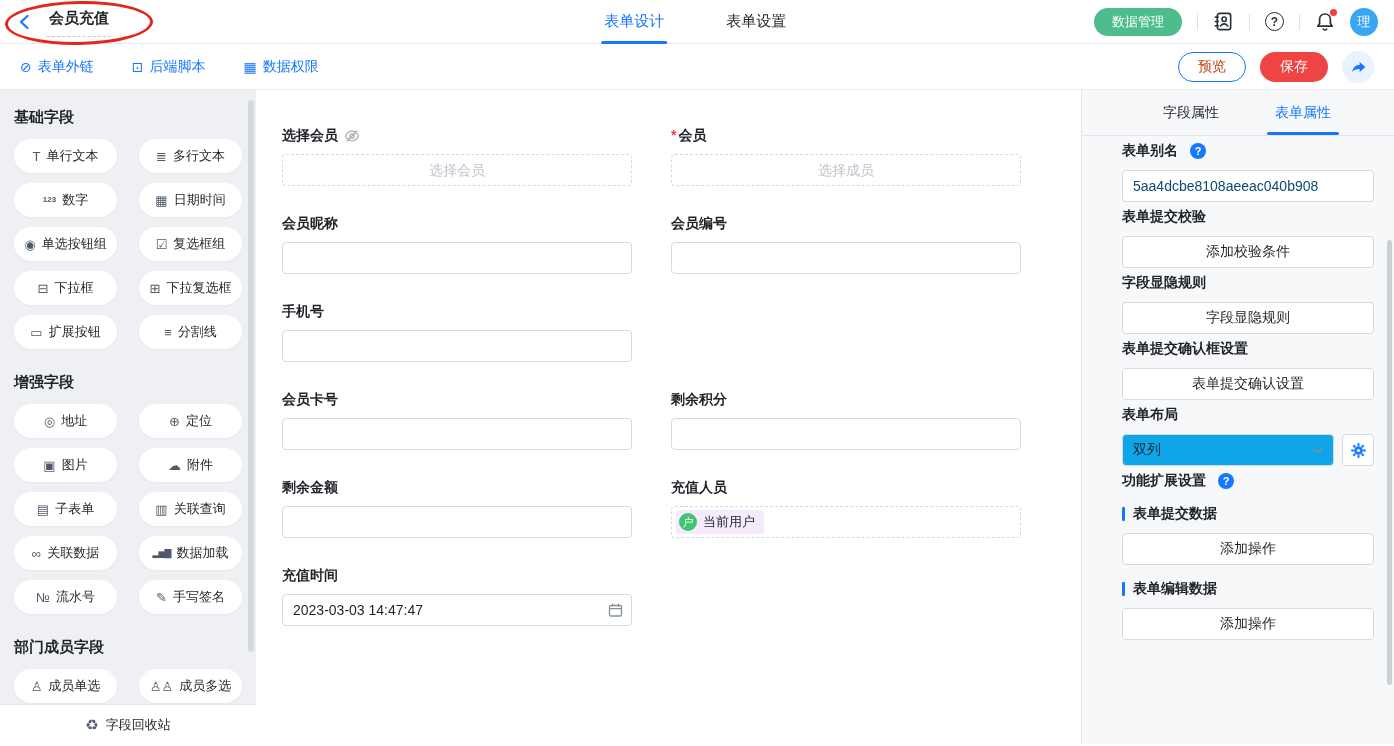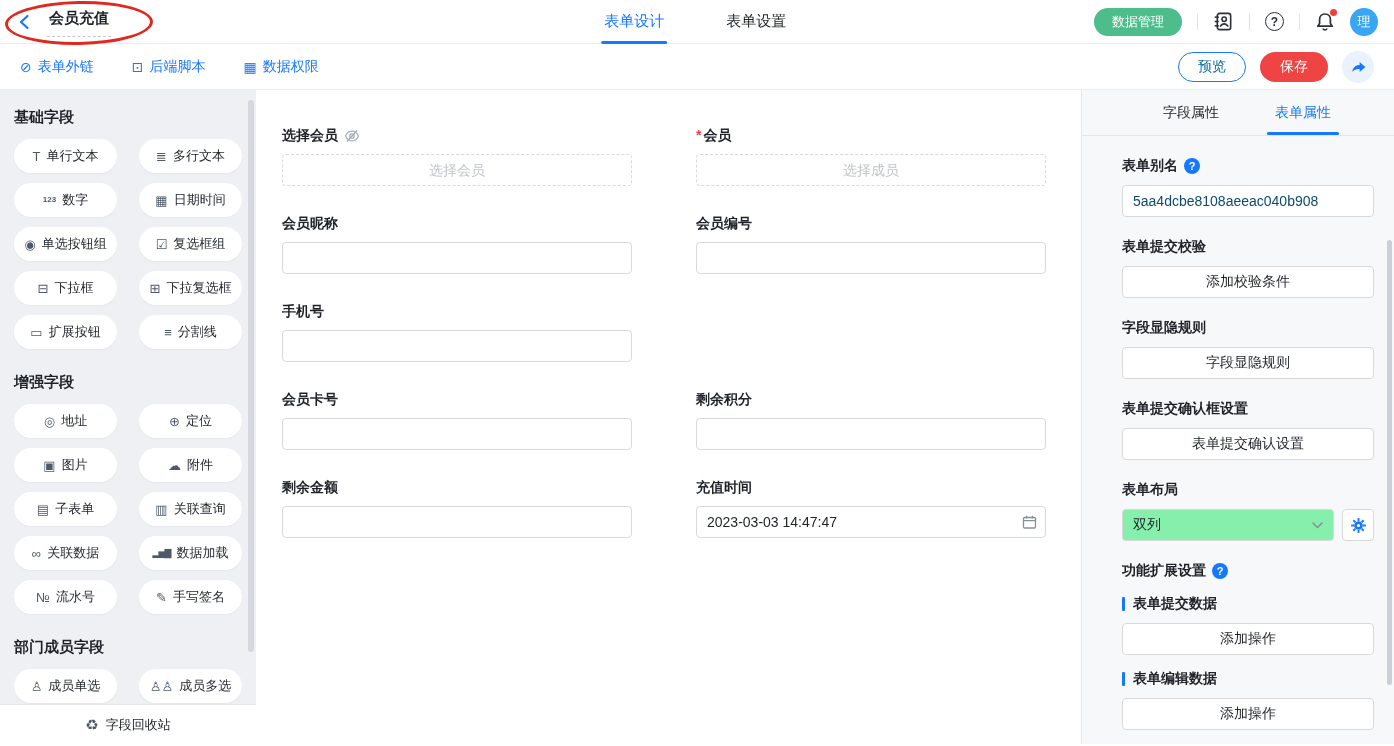--- a/index.html
+++ b/index.html
@@ -32,21 +32,21 @@
     font-size:13px; display:flex; align-items:center; justify-content:center; cursor:pointer; }
 
   
   .toolbar { height:46px; background:#fff; border-bottom:1px solid #ebedf0; display:flex;
     align-items:center; padding:0 20px; }
   .tool-links { display:flex; gap:38px; }
   .tool-link { display:flex; align-items:center; gap:6px; color:#1677ff; font-size:14px; cursor:pointer; }
   .tool-link .glyph { font-size:14px; }
   .toolbar-right { margin-left:auto; display:flex; align-items:center; gap:14px; }
   .btn-outline { height:30px; padding:0 19px; border-radius:15px; border:1px solid #1677ff;
-    color:#0369a1; background:#fff; font-size:14px; cursor:pointer; }
+    color:#c2410c; background:#fff; font-size:14px; cursor:pointer; }
   .btn-primary { height:30px; padding:0 20px; border-radius:15px; border:none;
     color:#fff; background:#ef4444; font-size:14px; cursor:pointer; }
   .share-btn { width:32px; height:32px; border-radius:50%; background:#eaf2ff; border:none;
     display:flex; align-items:center; justify-content:center; cursor:pointer; }
 
   
   .body { display:flex; height:654px; }
 
   
   .sidebar { width:256px; background:#eef0f4; position:relative; overflow:hidden; flex:none; }
@@ -62,21 +62,21 @@
   .pill .picon.bars { font-size:9px; letter-spacing:-1px; }
   .sidebar-scroll { position:absolute; right:2px; top:10px; width:6px; height:552px;
     background:#d5d8de; border-radius:3px; }
   .recycle-bar { position:absolute; left:0; right:0; bottom:0; height:40px; background:#fff;
     border-top:1px solid #e8e9eb; display:flex; align-items:center; justify-content:center;
     gap:7px; font-size:13px; color:#1f2329; cursor:pointer; z-index:5; }
   .recycle-bar .glyph { font-size:15px; color:#4e5969; }
 
   
   .canvas { flex:1; background:#fff; padding:36px 0 0 26px; overflow:hidden; }
-  .form-grid { display:grid; grid-template-columns:350px 350px; column-gap:64px; }
+  .form-grid { display:grid; grid-template-columns:350px 350px; column-gap:39px; }
   .field { margin-bottom:28px; }
   .flabel { font-size:14px; font-weight:700; color:#1f2329; margin-bottom:8px; height:20px;
     display:flex; align-items:center; gap:6px; }
   .req { color:#f53f3f; margin-right:2px; font-weight:700; }
   .cinput { width:100%; height:32px; border:1px solid #d9d9d9; border-radius:4px; background:#fff;
     font-size:14px; padding:0 10px; color:#1f2329; outline:none; font-family:inherit; }
   .cinput.dashed { border-style:dashed; border-color:#d6d9de; text-align:center; }
   .cinput.dashed::placeholder { color:#c0c4cc; text-align:center; }
   .cinput::placeholder { color:#c0c4cc; }
   .divider-block { grid-column:1 / -1; width:799px; margin-bottom:28px; }
@@ -95,30 +95,30 @@
   
   .panel { width:313px; flex:none; background:#f7f8fa; border-left:1px solid #e5e6eb;
     position:relative; overflow:hidden; }
   .ptabs { height:46px; border-bottom:1px solid #e5e6eb; display:flex; justify-content:center;
     gap:56px; padding-left:18px; }
   .ptab { font-size:14px; line-height:44px; color:#1f2329; position:relative; cursor:pointer; }
   .ptab.active { color:#1677ff; }
   .ptab.active::after { content:""; position:absolute; left:50%; transform:translateX(-50%);
     bottom:0; width:72px; height:3px; background:#1677ff; border-radius:2px; }
   .pcontent { padding:0 20px 0 40px; }
-  .pgroup-label { margin-top:21px; font-size:14px; font-weight:700; color:#1f2329;
-    display:flex; align-items:center; gap:6px; }
+  .pgroup-label { margin-top:6px; font-size:14px; font-weight:700; color:#1f2329;
+    display:flex; align-items:center; gap:12px; }
   .help-blue { width:16px; height:16px; border-radius:50%; background:#1677ff; color:#fff;
     font-size:11px; font-weight:700; display:flex; align-items:center; justify-content:center; cursor:pointer; }
   .pinput { margin-top:10px; width:100%; height:32px; border:1px solid #d9d9d9; border-radius:4px;
     background:#fff; font-size:14px; padding:0 10px; color:#0c4a6e; outline:none; font-family:inherit; }
   .pbtn { margin-top:10px; width:100%; height:32px; border:1px solid #d9d9d9; border-radius:4px;
     background:#fff; font-size:14px; color:#1f2329; cursor:pointer; font-family:Liberation Sans, sans-serif; }
   .layout-row { margin-top:10px; display:flex; gap:8px; }
-  .pselect { width:213px; height:32px; border:1px solid #d9d9d9; border-radius:4px; background:#86efac;
+  .pselect { width:213px; height:32px; border:1px solid #d9d9d9; border-radius:4px; background:#0ea5e9;
     display:flex; align-items:center; justify-content:space-between; padding:0 10px;
     font-size:14px; color:#1f2329; cursor:pointer; }
   .gear-btn { width:32px; height:32px; border:1px solid #d9d9d9; border-radius:4px; background:#fff;
     display:flex; align-items:center; justify-content:center; cursor:pointer; }
   .sub-label { margin-top:15px; display:flex; align-items:center; gap:8px; font-size:14px;
     font-weight:600; color:#1f2329; }
   .blue-bar { width:3px; height:14px; background:#1677ff; border-radius:1px; }
   .panel-scroll { position:absolute; right:2px; top:150px; width:5px; height:445px;
     background:#cbd0d6; border-radius:2.5px; }
 </style>
@@ -369,20 +369,31 @@
       </div>
 
       <div class="field">
         <div class="flabel">
             <span>剩余金额</span>
           </div>
         <input class="cinput" style="">
       </div>
 
 
+      <div class="field">
+        <div class="flabel">
+            <span>充值人员</span>
+          </div>
+        <div class="tag-box">
+          <span class="user-tag">
+            <span class="tag-avatar">户</span>
+            <span>当前用户</span>
+          </span>
+        </div>
+      </div>
 
       <div class="field">
         <div class="flabel">
             <span>充值时间</span>
           </div>
         <div class="input-wrap">
           <input class="cinput" value="2023-03-03 14:47:47" style="">
           <span class="suffix-icon">
             <svg width="15" height="15" viewBox="0 0 15 15">
               <rect x="1.5" y="3" width="12" height="10.5" rx="1.2" fill="none" stroke="#86909c" stroke-width="1.3"></rect>

